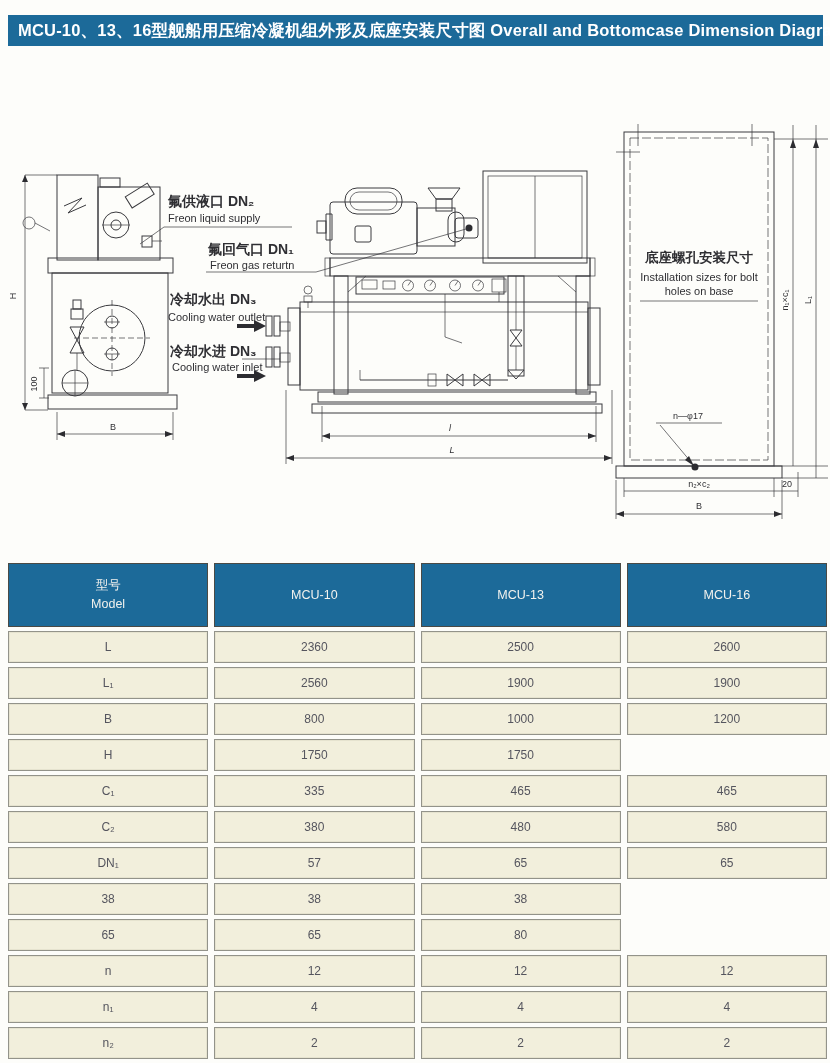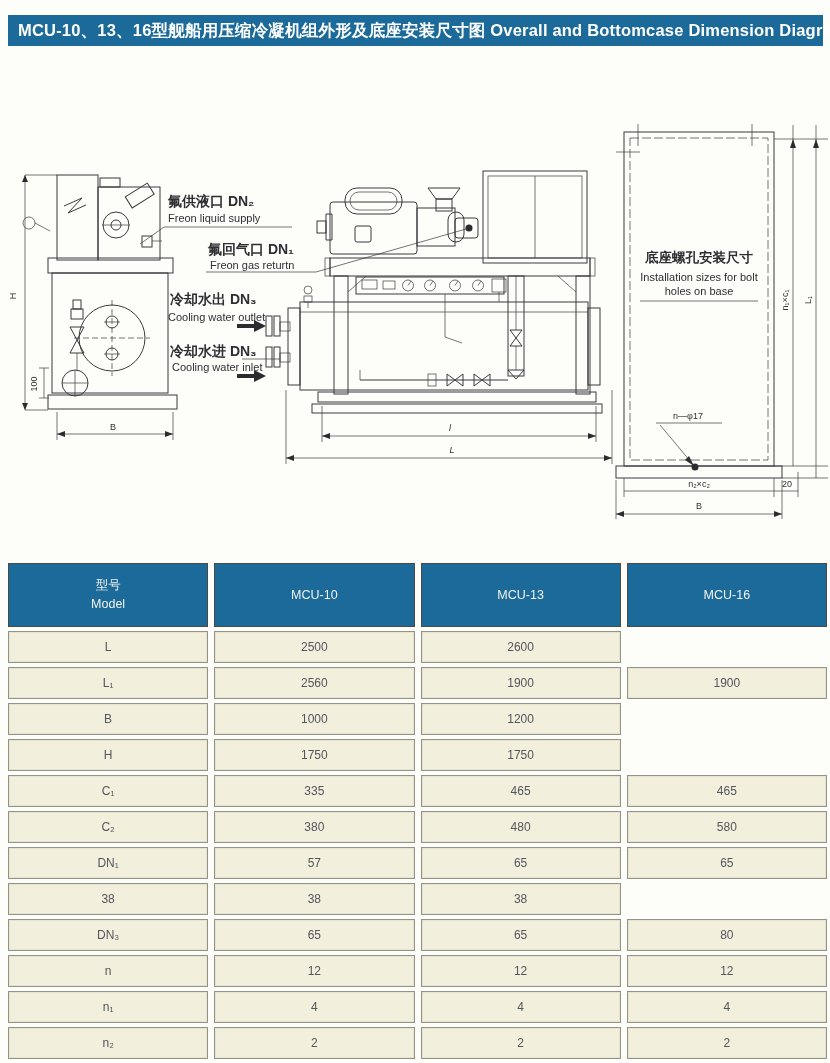--- a/index.html
+++ b/index.html
@@ -284,31 +284,33 @@
       <div>型号</div>
       <div>Model</div>
     </div>
     <div class="cell head">MCU-10</div>
     <div class="cell head">MCU-13</div>
     <div class="cell head">MCU-16</div>
   </div>
 
   <div class="t-row">
     <div class="cell">L</div>
+    <div class="cell">2360</div>
     <div class="cell">2500</div>
     <div class="cell">2600</div>
   </div>
   <div class="t-row">
     <div class="cell">L₁</div>
     <div class="cell">2560</div>
     <div class="cell">1900</div>
     <div class="cell">1900</div>
   </div>
   <div class="t-row">
     <div class="cell">B</div>
+    <div class="cell">800</div>
     <div class="cell">1000</div>
     <div class="cell">1200</div>
   </div>
   <div class="t-row">
     <div class="cell">H</div>
     <div class="cell">1750</div>
     <div class="cell">1750</div>
   </div>
   <div class="t-row">
     <div class="cell">C₁</div>
@@ -327,21 +329,20 @@
     <div class="cell">57</div>
     <div class="cell">65</div>
     <div class="cell">65</div>
   </div>
   <div class="t-row">
     <div class="cell">38</div>
     <div class="cell">38</div>
     <div class="cell">38</div>
   </div>
   <div class="t-row">
-    <div class="cell">DN₃</div>
     <div class="cell">65</div>
     <div class="cell">65</div>
     <div class="cell">80</div>
   </div>
   <div class="t-row">
     <div class="cell">n</div>
     <div class="cell">12</div>
     <div class="cell">12</div>
     <div class="cell">12</div>
   </div>

